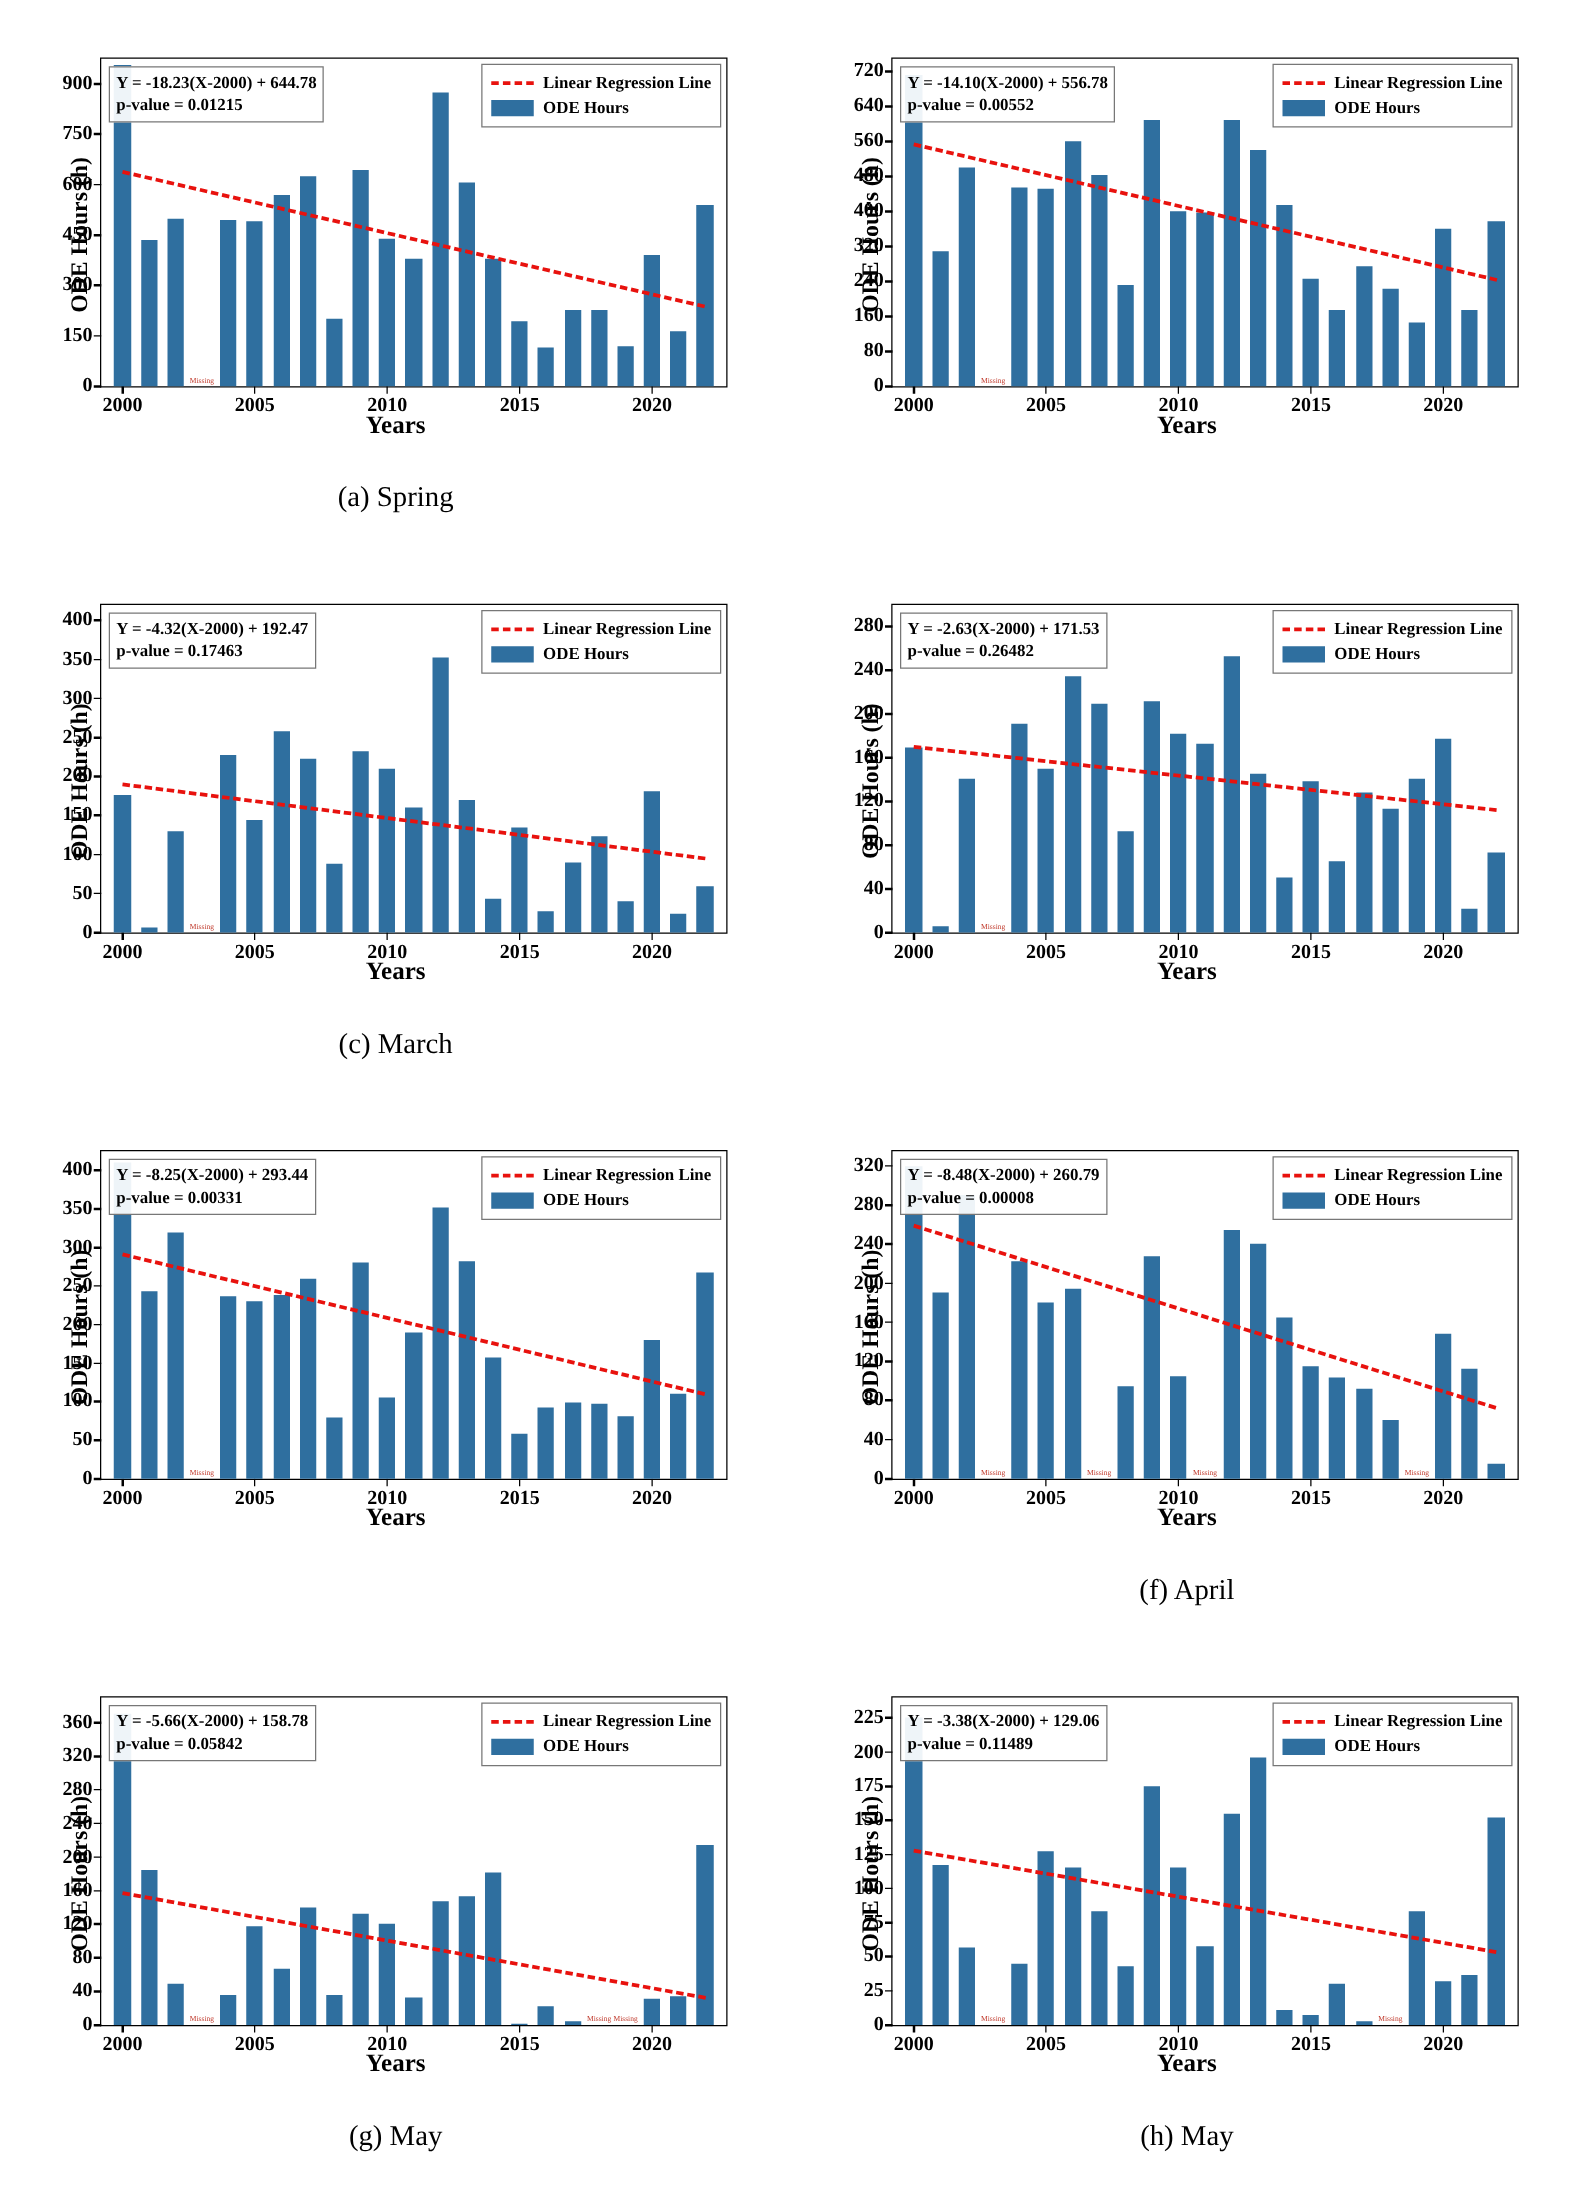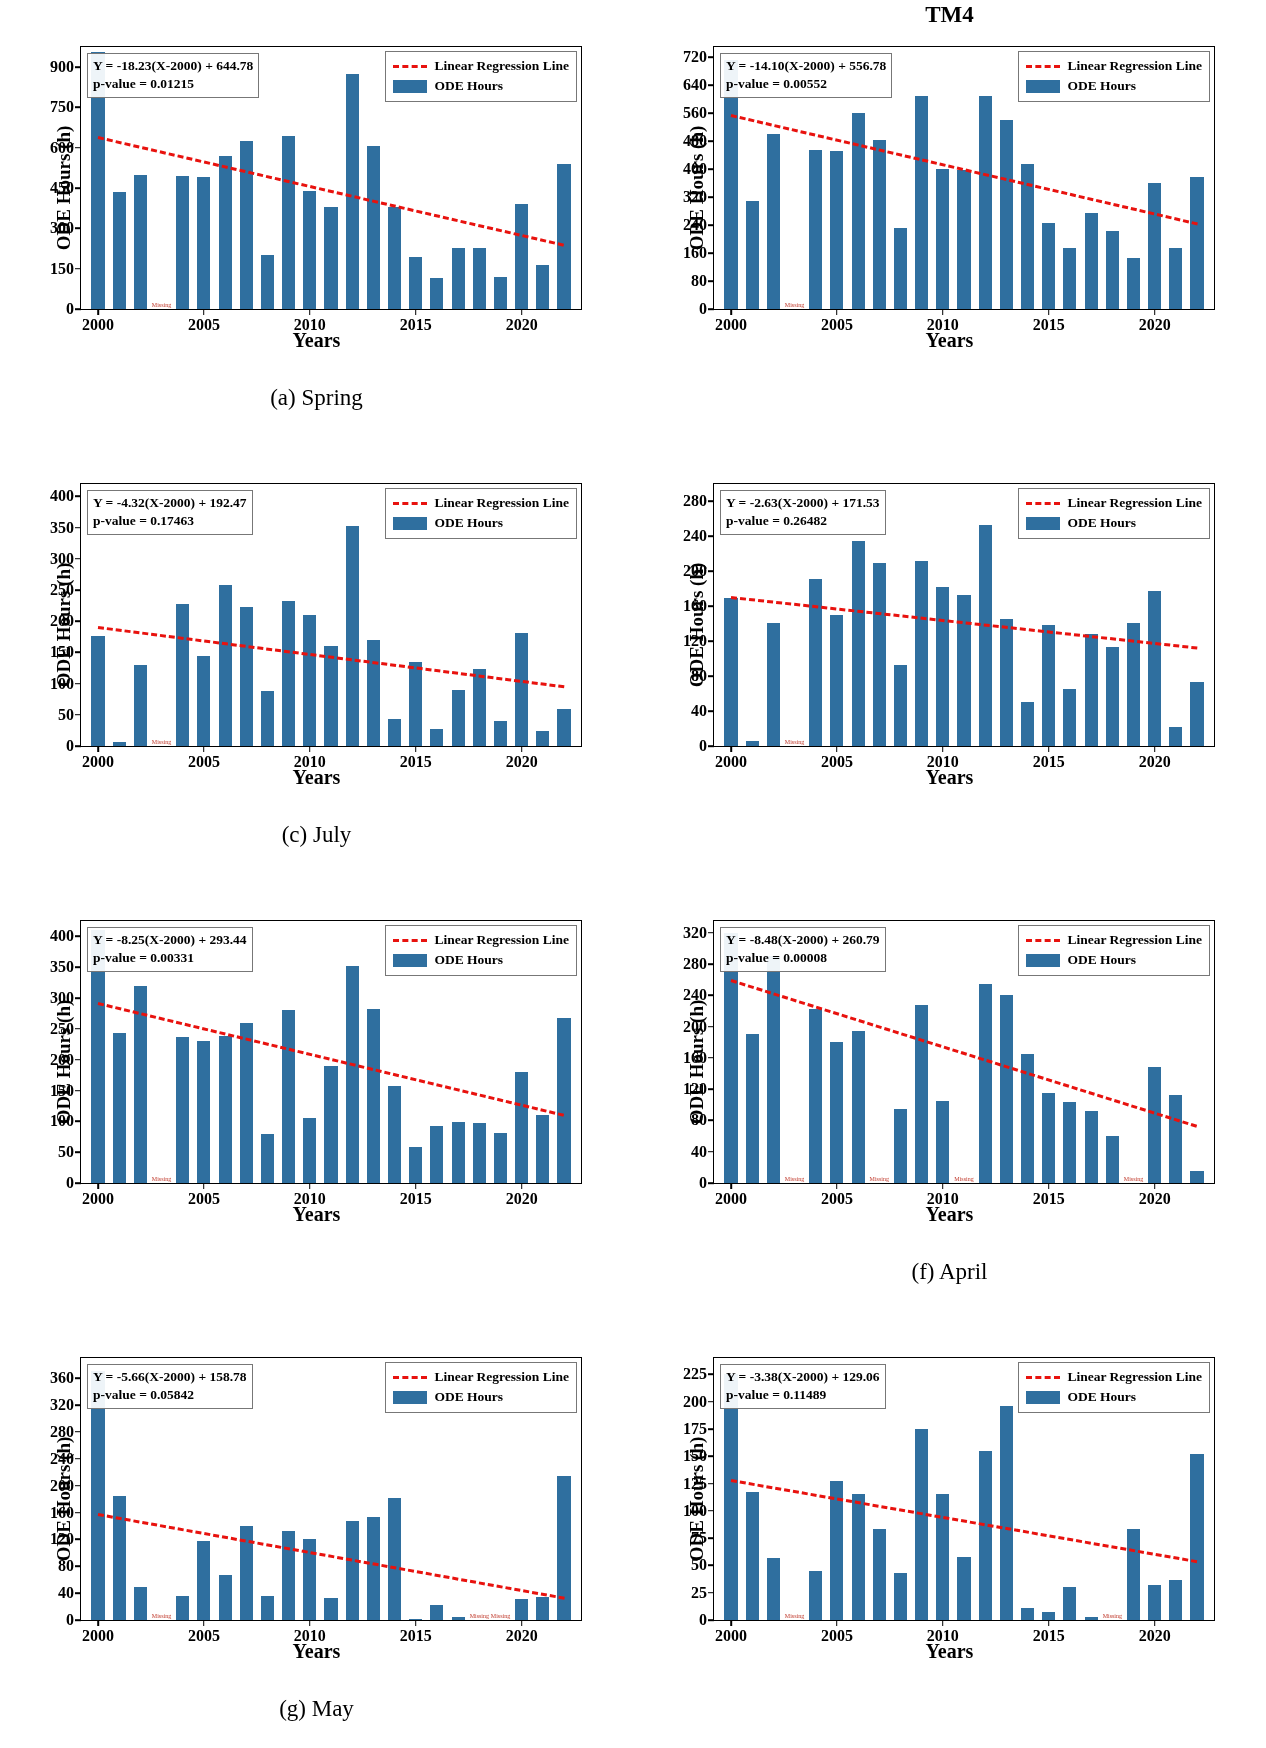--- a/index.html
+++ b/index.html
@@ -97,21 +97,20 @@
               <span class="legswatch"></span>
               <span>ODE Hours</span>
             </div>
           </div>
         </div>
         <div class="xlabel" style="bottom: -4px;">Years</div>
       </div>
       <div class="caption">(a) Spring</div>
     </div>
     <div class="cell">
-      <div class="col-title">TM4</div>
       <div class="panel">
         <div class="ylabel" style="left: 2px;">ODE Hours (h)</div>
         <div class="plotbox" style="left: 80px; top: 18px; width: 500px; height: 262px;">
           <div class="tick-y" style="top: 262px;">0</div>
           <div class="tickmark-y" style="top: 262px;"></div>
           <div class="tick-y" style="top: 234.053px;">80</div>
           <div class="tickmark-y" style="top: 234.053px;"></div>
           <div class="tick-y" style="top: 206.107px;">160</div>
           <div class="tickmark-y" style="top: 206.107px;"></div>
           <div class="tick-y" style="top: 178.16px;">240</div>
@@ -250,21 +249,21 @@
               <span>Linear Regression Line</span>
             </div>
             <div class="legrow">
               <span class="legswatch"></span>
               <span>ODE Hours</span>
             </div>
           </div>
         </div>
         <div class="xlabel" style="bottom: -4px;">Years</div>
       </div>
-      <div class="caption">(c) July</div>
+      <div class="caption">(c) March</div>
     </div>
     <div class="cell">
       <div class="panel">
         <div class="ylabel" style="left: 2px;">ODE Hours (h)</div>
         <div class="plotbox" style="left: 80px; top: 18px; width: 500px; height: 262px;">
           <div class="tick-y" style="top: 262px;">0</div>
           <div class="tickmark-y" style="top: 262px;"></div>
           <div class="tick-y" style="top: 227.067px;">40</div>
           <div class="tickmark-y" style="top: 227.067px;"></div>
           <div class="tick-y" style="top: 192.133px;">80</div>
@@ -635,14 +634,15 @@
               <span>Linear Regression Line</span>
             </div>
             <div class="legrow">
               <span class="legswatch"></span>
               <span>ODE Hours</span>
             </div>
           </div>
         </div>
         <div class="xlabel" style="bottom: -4px;">Years</div>
       </div>
+      <div class="caption">(h) May</div>
     </div>
   </div>
 
 </body></html>

